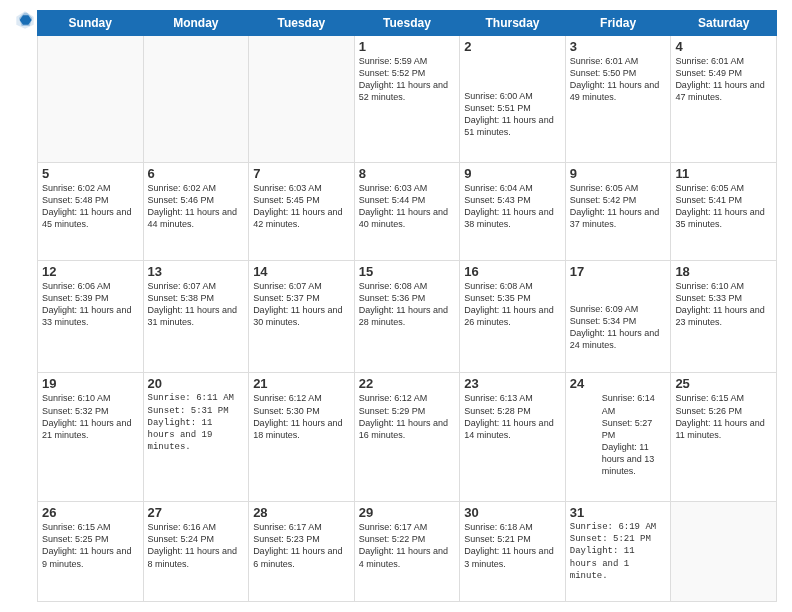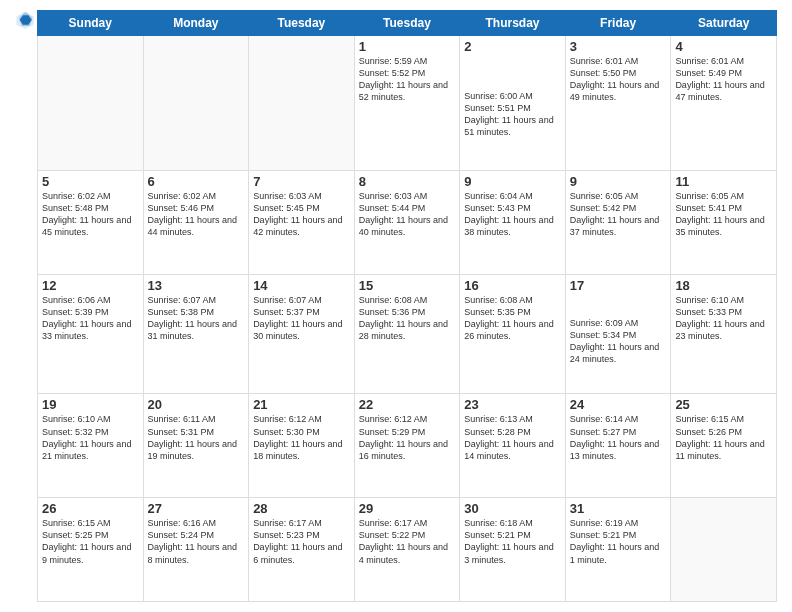--- a/index.html
+++ b/index.html
@@ -244,21 +244,21 @@
         </tr>
         <tr>
           <td class="cell">
             <span class="day-num">19</span>
             <div class="cell-text" style="white-space: pre-line;">Sunrise: 6:10 AM
 Sunset: 5:32 PM
 Daylight: 11 hours and 21 minutes.</div>
           </td>
           <td class="cell">
             <span class="day-num">20</span>
-            <div class="cell-text" style="white-space: pre-line;">Sunrise: 6:11 AM
+            <div class="cell-text" style="white-space: pre-line; font-family: Liberation Mono, monospace;">Sunrise: 6:11 AM
 Sunset: 5:31 PM
 Daylight: 11 hours and 19 minutes.</div>
           </td>
           <td class="cell">
             <span class="day-num">21</span>
             <div class="cell-text" style="white-space: pre-line;">Sunrise: 6:12 AM
 Sunset: 5:30 PM
 Daylight: 11 hours and 18 minutes.</div>
           </td>
           <td class="cell">
@@ -268,21 +268,21 @@
 Daylight: 11 hours and 16 minutes.</div>
           </td>
           <td class="cell">
             <span class="day-num">23</span>
             <div class="cell-text" style="white-space: pre-line;">Sunrise: 6:13 AM
 Sunset: 5:28 PM
 Daylight: 11 hours and 14 minutes.</div>
           </td>
           <td class="cell">
             <span class="day-num">24</span>
-            <div class="cell-text" style="white-space: pre-line;">Sunrise: 6:14 AM
+            <div class="cell-text" style="white-space: pre-line; margin-left: 32px;">Sunrise: 6:14 AM
 Sunset: 5:27 PM
 Daylight: 11 hours and 13 minutes.</div>
           </td>
           <td class="cell">
             <span class="day-num">25</span>
             <div class="cell-text" style="white-space: pre-line;">Sunrise: 6:15 AM
 Sunset: 5:26 PM
 Daylight: 11 hours and 11 minutes.</div>
           </td>
         </tr>
@@ -312,21 +312,21 @@
 Daylight: 11 hours and 4 minutes.</div>
           </td>
           <td class="cell">
             <span class="day-num">30</span>
             <div class="cell-text" style="white-space: pre-line;">Sunrise: 6:18 AM
 Sunset: 5:21 PM
 Daylight: 11 hours and 3 minutes.</div>
           </td>
           <td class="cell">
             <span class="day-num">31</span>
-            <div class="cell-text" style="white-space: pre-line;">Sunrise: 6:19 AM
+            <div class="cell-text" style="white-space: pre-line; font-family: Liberation Mono, monospace;">Sunrise: 6:19 AM
 Sunset: 5:21 PM
 Daylight: 11 hours and 1 minute.</div>
           </td>
           <td class="cell empty"></td>
         </tr>
       </tbody>
   </table>
 </div>
 
 </body></html>

